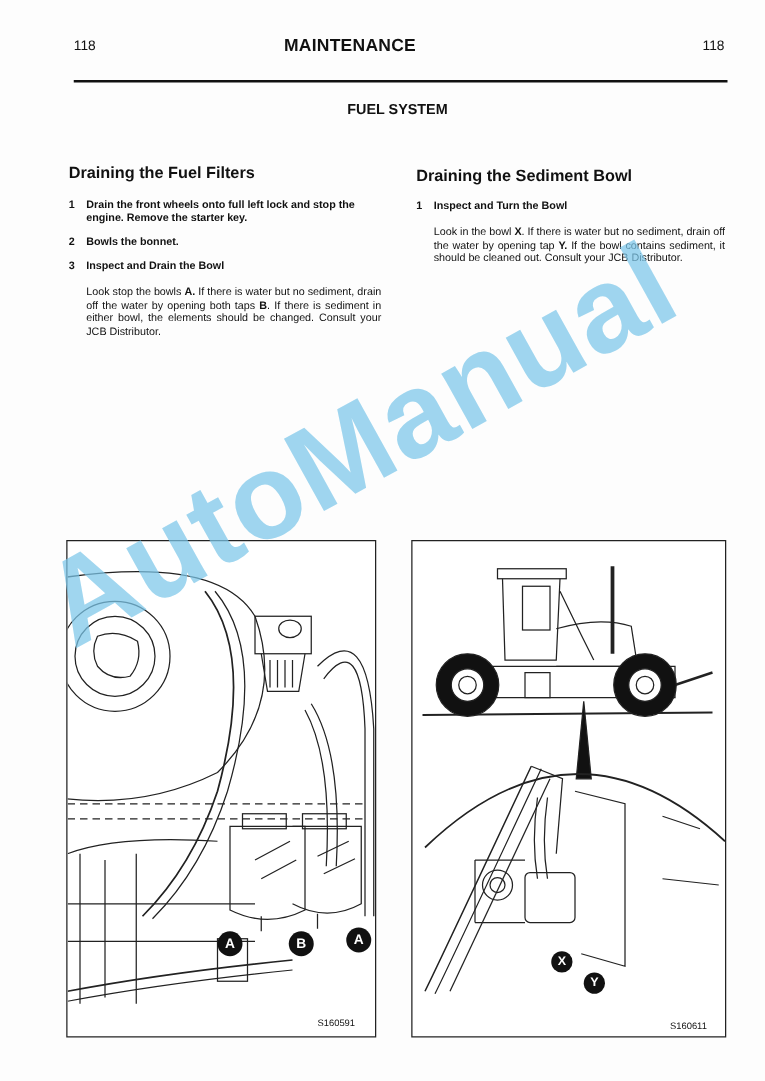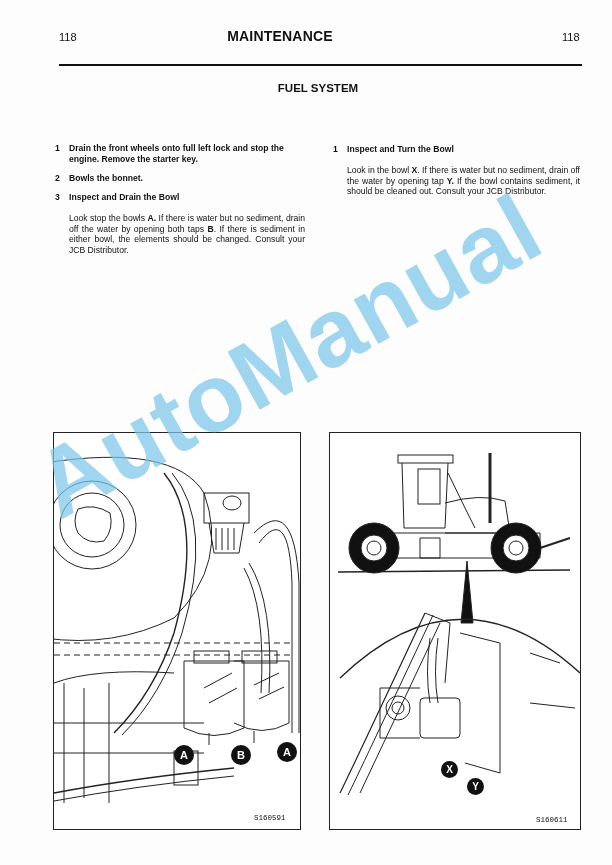--- a/index.html
+++ b/index.html
@@ -9,55 +9,57 @@
   .pnum { font-size:11px; top:31px; }
   .title { top:28px; left:0; width:560px; text-align:center; font-weight:bold; font-size:14px; letter-spacing:0.2px; }
   .rule { left:59px; top:64px; width:523px; height:2px; background:#111; }
   .subtitle { top:82px; left:0; width:636px; text-align:center; font-weight:bold; font-size:11.5px; }
   h2 { margin:0; font-size:13px; font-weight:bold; }
   .step { font-size:8.6px; font-weight:bold; line-height:11px; display:flex; }
   .step .n { width:14px; flex:none; }
   .para { font-size:8.6px; line-height:10.6px; text-align:justify; }
   .para b { font-weight:bold; }
   .frame { border:1.4px solid #222; background:#fff; box-sizing:border-box; overflow:hidden; }
-  .fig-code { font-size:7.5px; position:absolute;font-family:Liberation Mono, monospace; }
+  .fig-code { font-size:7.5px; position:absolute; }
   .callout { position:absolute; border-radius:50%; background:#111; color:#fff; font-weight:bold;
              display:flex; align-items:center; justify-content:center; }
   .watermark { position:absolute; left:70px; top:430px; font-size:96px; font-weight:bold;
                color:#7cc7ea; opacity:0.72; transform-origin:left bottom; transform:rotate(-29deg);
                letter-spacing:1px; white-space:nowrap; pointer-events:none; }
 </style>
 </head>
 <body>
 
 <div class="abs pnum" style="left:59px;">118</div>
 <div class="abs title">MAINTENANCE</div>
 <div class="abs pnum" style="left:562px;">118</div>
 <div class="abs rule"></div>
 <div class="abs subtitle">FUEL SYSTEM</div>
 
 <div class="abs" style="left:55px; top:130px; width:250px;">
+  <h2>Draining the Fuel Filters</h2>
   <div class="step" style="margin-top:13px;">
     <span class="n">1</span>
     <span>Drain the front wheels onto full left lock and stop the engine. Remove the starter key.</span>
   </div>
   <div class="step" style="margin-top:8px;">
     <span class="n">2</span>
     <span>Bowls the bonnet.</span>
   </div>
   <div class="step" style="margin-top:8px;">
     <span class="n">3</span>
     <span>Inspect and Drain the Bowl</span>
   </div>
   <div class="para" style="margin:10px 0 0 14px;">
     <span>Look stop the bowls </span><b>A.</b><span> If there is water but no sediment, drain off the water by opening both taps </span><b>B</b><span>. If there is sediment in either bowl, the elements should be changed. Consult your JCB Distributor.</span>
   </div>
 </div>
 
 <div class="abs" style="left:333px; top:133px; width:247px;">
+  <h2>Draining the Sediment Bowl</h2>
   <div class="step" style="margin-top:11px;">
     <span class="n">1</span>
     <span>Inspect and Turn the Bowl</span>
   </div>
   <div class="para" style="margin:10px 0 0 14px;">
     <span>Look in the bowl </span><b>X</b><span>. If there is water but no sediment, drain off the water by opening tap </span><b>Y.</b><span> If the bowl contains sediment, it should be cleaned out. Consult your JCB Distributor.</span>
   </div>
 </div>
 
 <div class="abs frame" style="left:53px; top:432px; width:248px; height:398px;">

